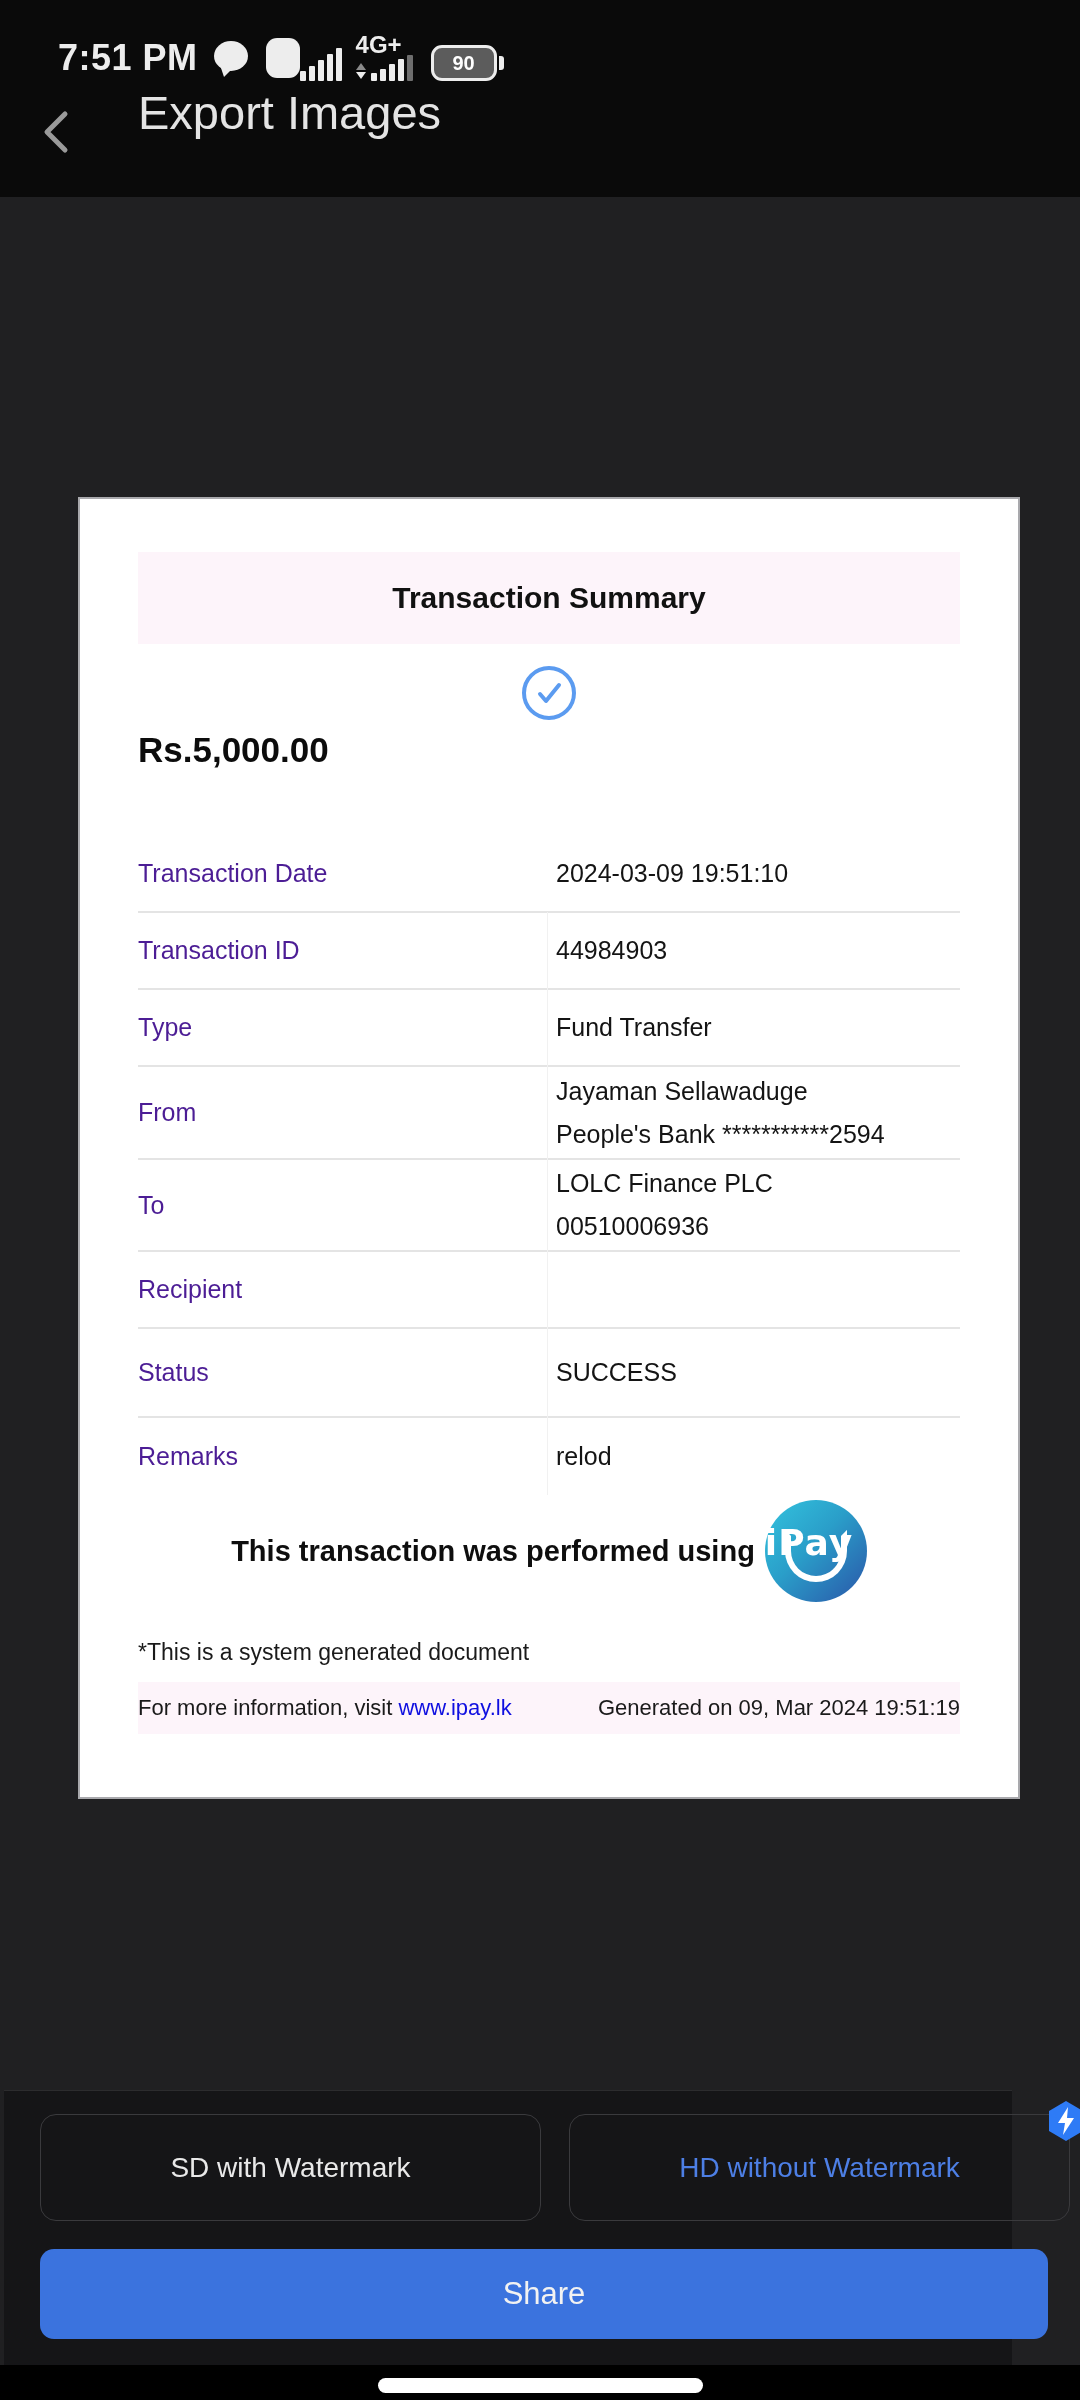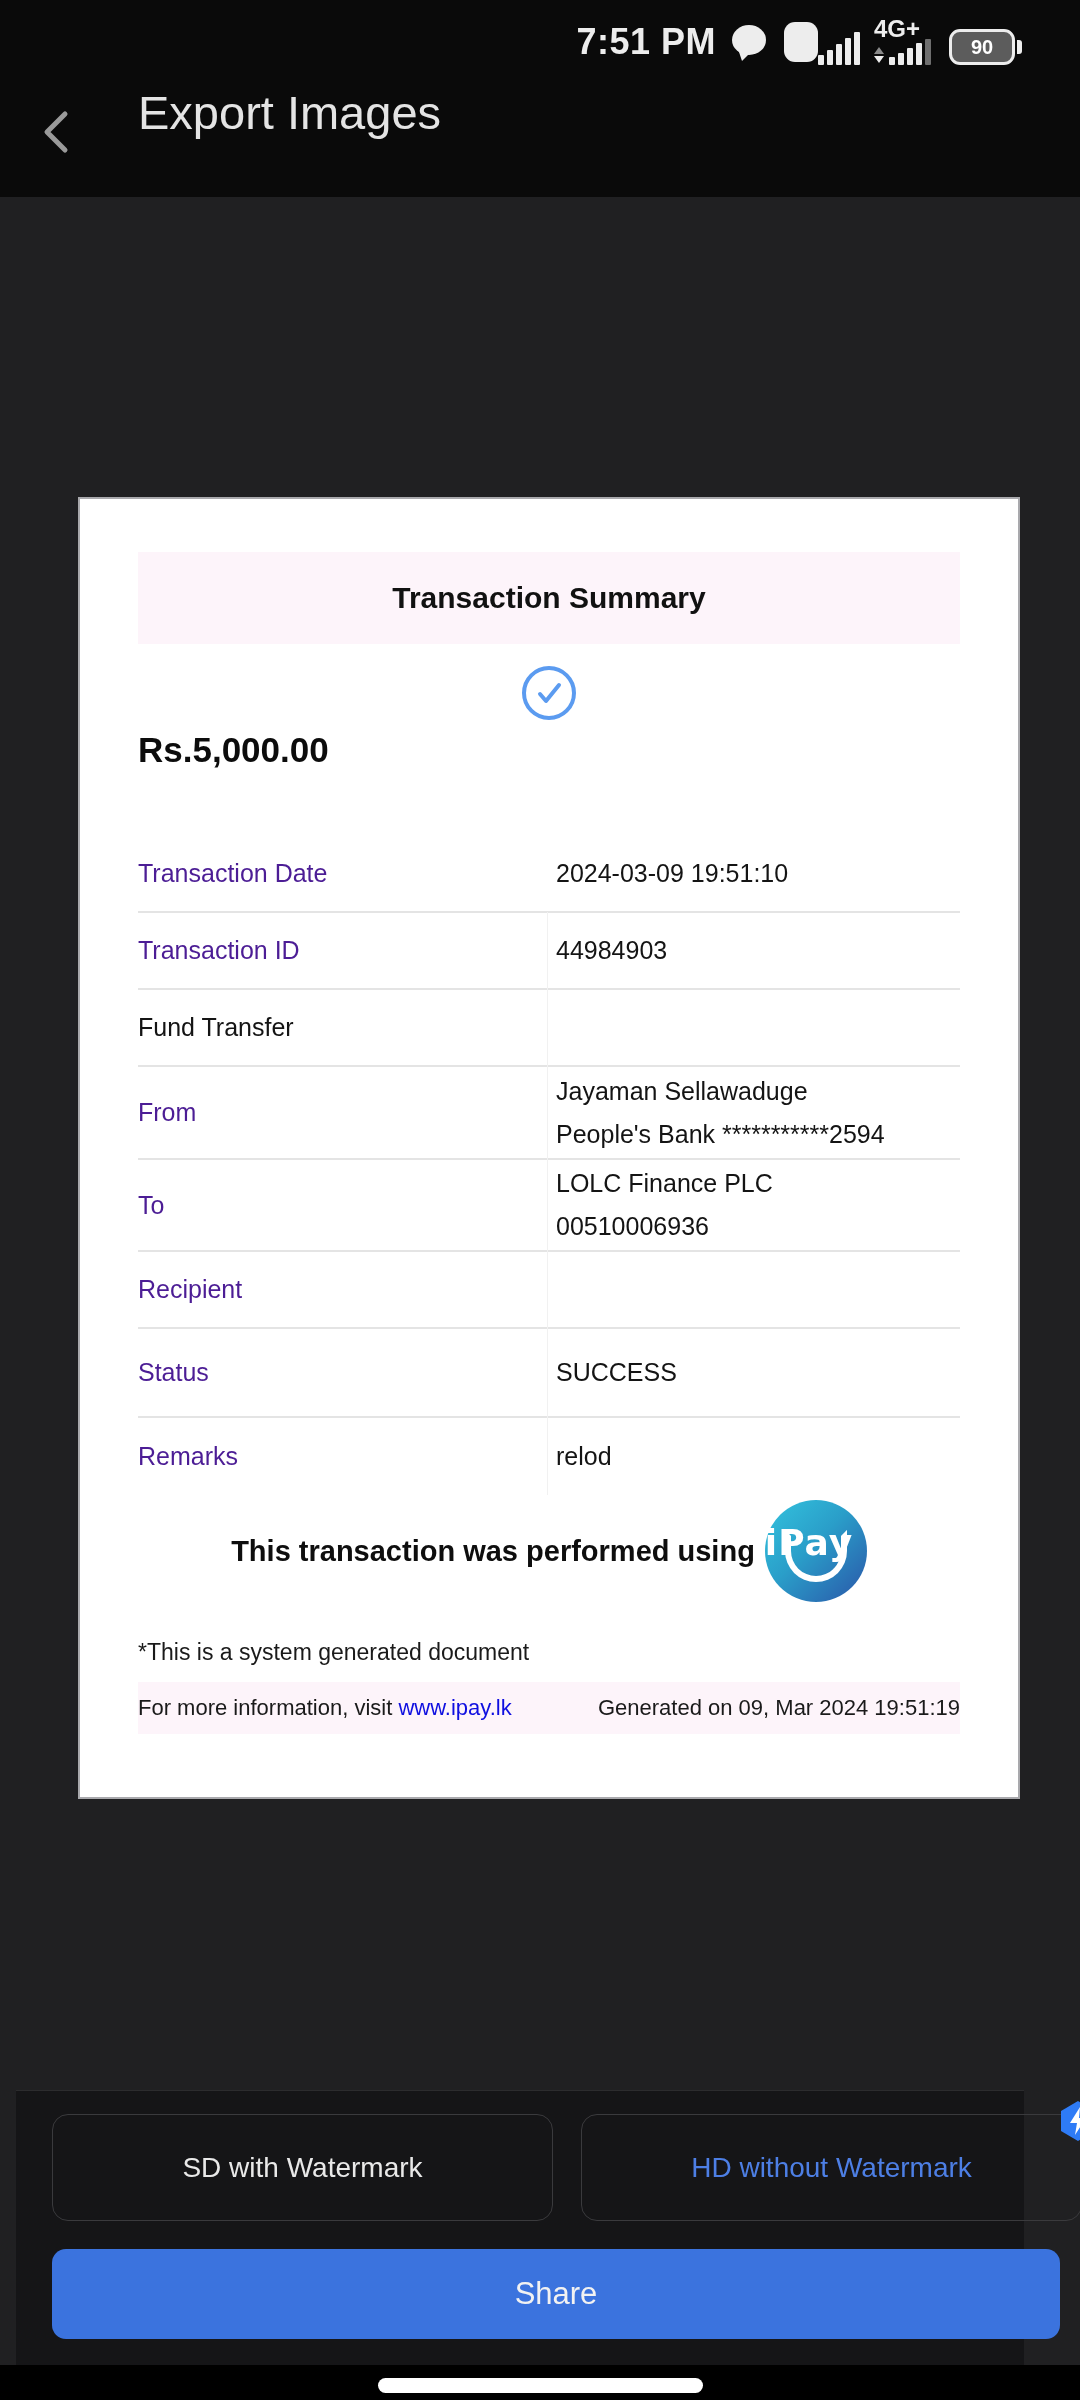--- a/index.html
+++ b/index.html
@@ -9,22 +9,22 @@
     background:#202022;
     font-family:"Liberation Sans","DejaVu Sans",sans-serif;
     -webkit-font-smoothing:antialiased;
   }
   
   .topbar{
     position:absolute;left:0;top:0;width:1080px;height:197px;
     background:#0a0a0a;overflow:hidden;z-index:3;
   }
   .status-bar{
-    position:absolute;left:0;top:12px;width:1080px;height:60px;
-    display:flex;align-items:center;justify-content:flex-end;
+    position:absolute;left:0;top:28px;width:1080px;height:60px;
+    display:flex;align-items:center;justify-content:flex-start;
     padding:0 58px;color:#ededed;
   }
   .status-left{display:flex;align-items:center;gap:16px;}
   .status-time{font-size:36px;font-weight:600;letter-spacing:0.5px;}
   .bubble-icon{position:relative;width:36px;height:34px;}
   .bubble-icon .b{position:absolute;left:0;top:0;width:34px;height:30px;border-radius:50%;background:#ededed;}
   .bubble-icon .t{position:absolute;left:6px;bottom:-2px;width:0;height:0;
     border-left:4px solid transparent;border-right:12px solid transparent;border-top:12px solid #ededed;}
   .app-square{width:34px;height:40px;border-radius:11px;background:#ededed;}
   .status-right{display:flex;align-items:flex-end;gap:12px;}
@@ -112,21 +112,21 @@
   }
   .system-note{margin-top:32px;font-size:23px;color:#1a1a1a;}
   .card-footer{
     margin-top:16px;height:52px;background:#fdf4fa;
     display:flex;align-items:center;justify-content:space-between;
     font-size:22px;color:#1a1a1a;
   }
   .footer-link{color:#0f0fe0;cursor:pointer;}
   
   .bottom-panel{
-    position:absolute;left:16px;top:2090px;width:1008px;height:275px;
+    position:absolute;left:4px;top:2090px;width:1008px;height:275px;
     background:#151517;border-top:1px solid #2c2c2e;z-index:4;
   }
   .opt-button{
     position:absolute;top:23px;width:501px;height:107px;
     border:1px solid #3a3a3d;border-radius:16px;background:transparent;
     display:flex;align-items:center;justify-content:center;cursor:pointer;
   }
   .opt-sd{left:36px;}
   .opt-hd{left:565px;}
   .opt-label{font-size:28px;color:#e9e9e9;}
@@ -225,20 +225,21 @@
             <span class="val-line">2024-03-09 19:51:10</span>
           </span>
       </div>
       <div class="rt-row">
         <span class="rt-label">Transaction ID</span>
         <span class="rt-values">
             <span class="val-line">44984903</span>
           </span>
       </div>
       <div class="rt-row">
+        <span class="rt-label">Type</span>
         <span class="rt-values">
             <span class="val-line">Fund Transfer</span>
           </span>
       </div>
       <div class="rt-row">
         <span class="rt-label">From</span>
         <span class="rt-values">
           <span class="val-line">Jayaman Sellawaduge</span>
           <span class="val-line">People's Bank ***********2594</span>
         </span>

